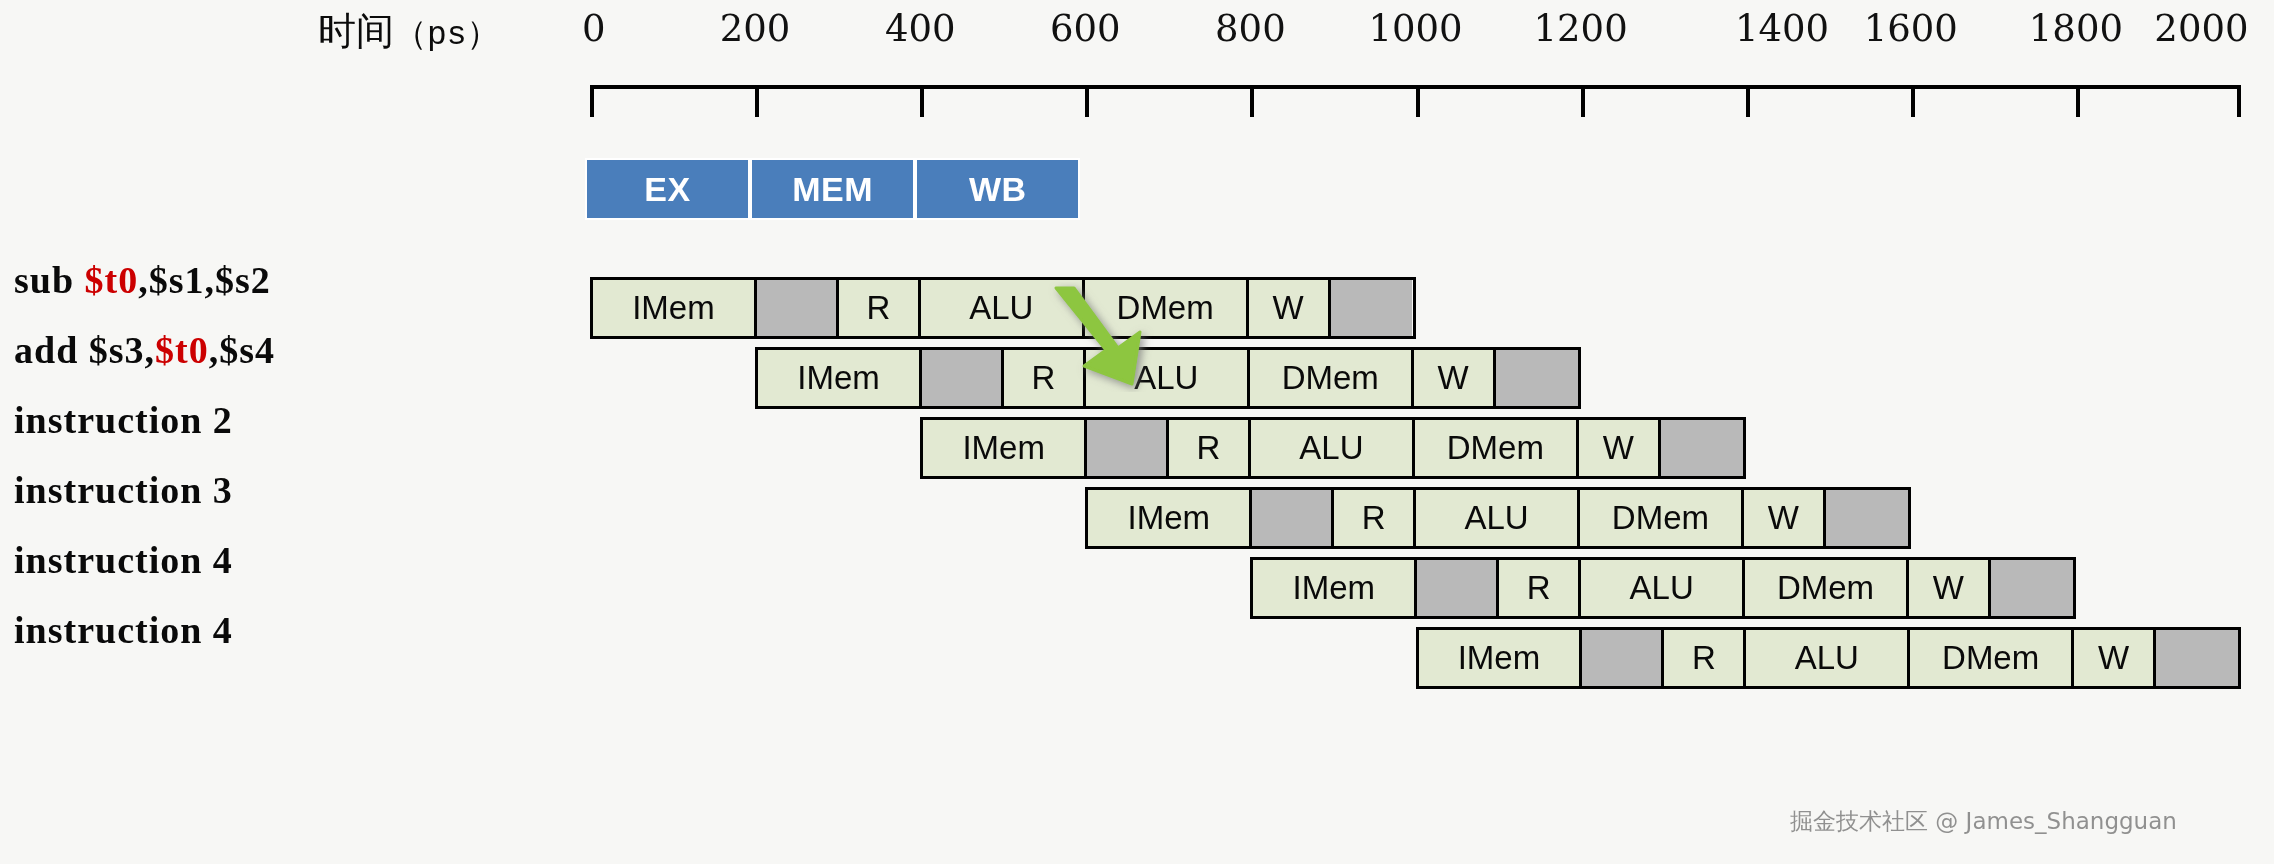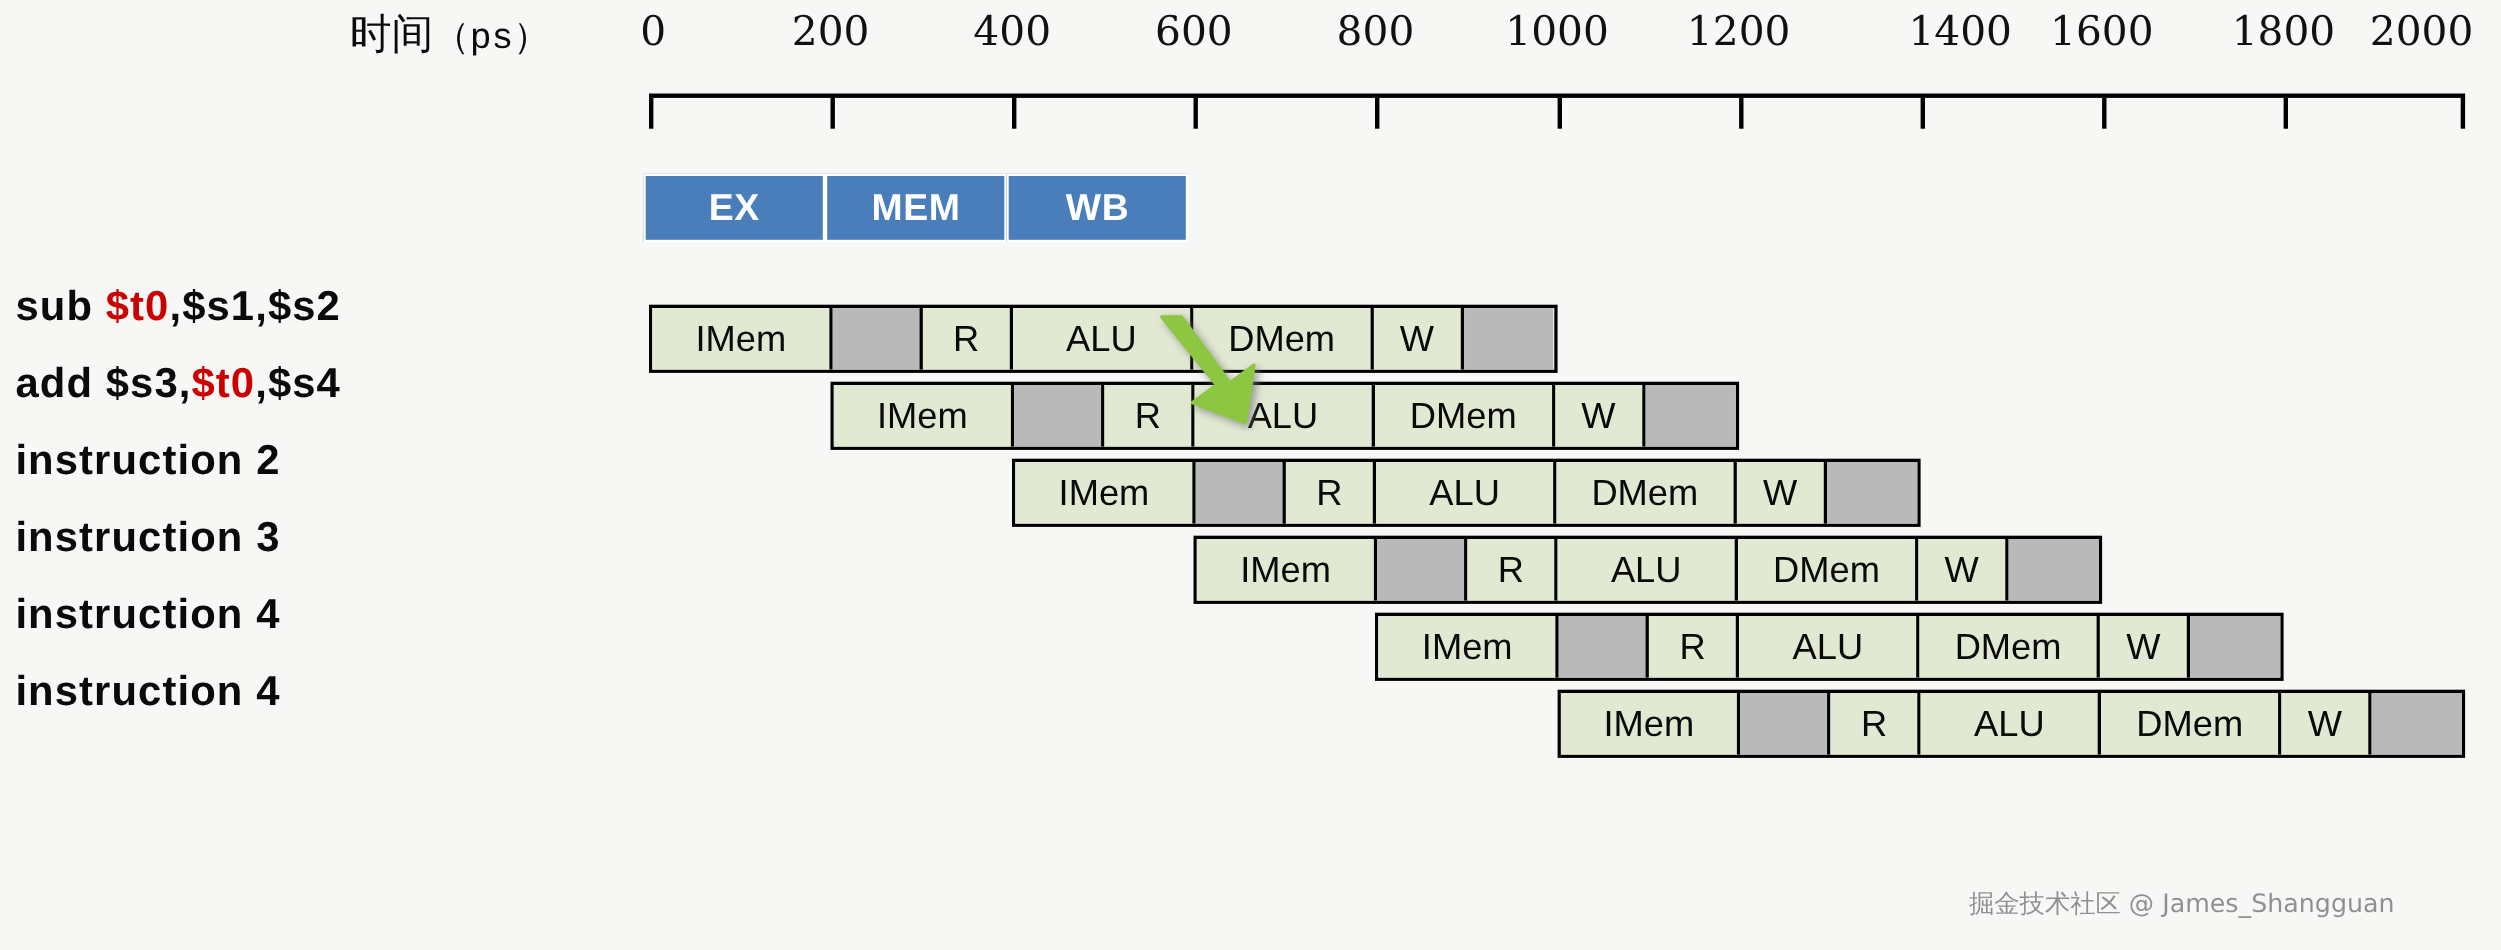--- a/index.html
+++ b/index.html
@@ -84,21 +84,21 @@
     display: flex;
     align-items: center;
     justify-content: center;
     letter-spacing: 0.5px;
   }
 
   
   .instr-label {
     position: absolute;
     left: 14px;
-    font-family: Liberation Sans, sans-serif;
+    font-family: Liberation Serif, serif;
     font-size: 38px;
     font-weight: bold;
     color: #0a0a0a;
     white-space: pre;
     letter-spacing: 1px;
   }
   .instr-label .hl { color: #cc0000; }
 
   
   .pipe-row {

